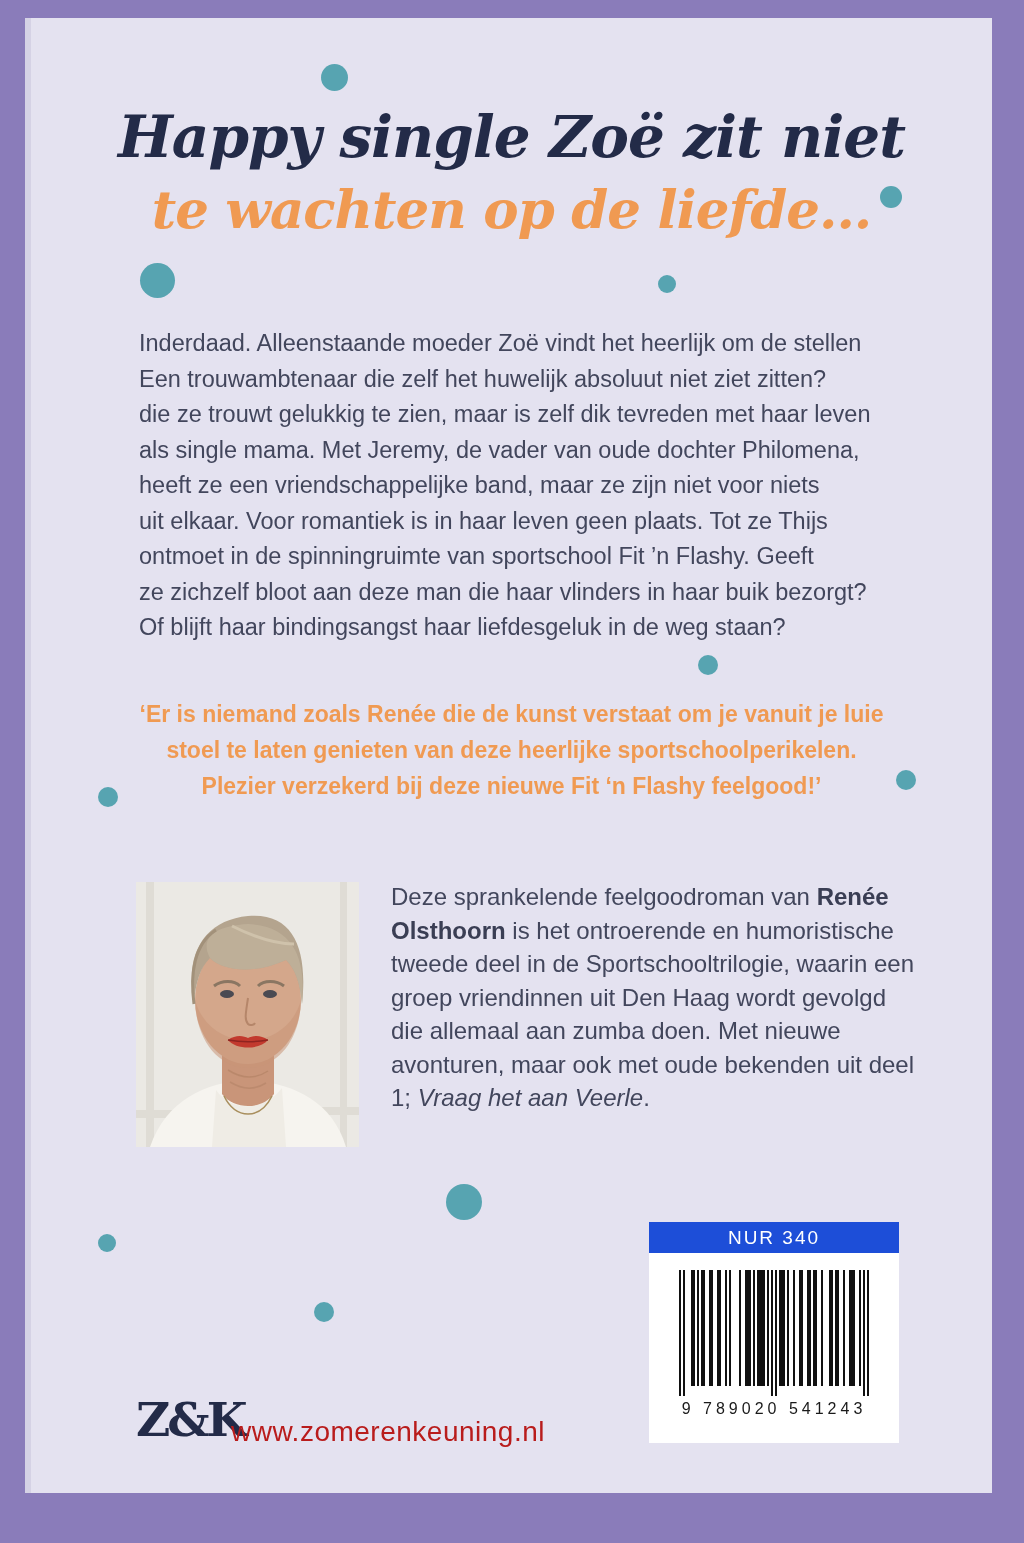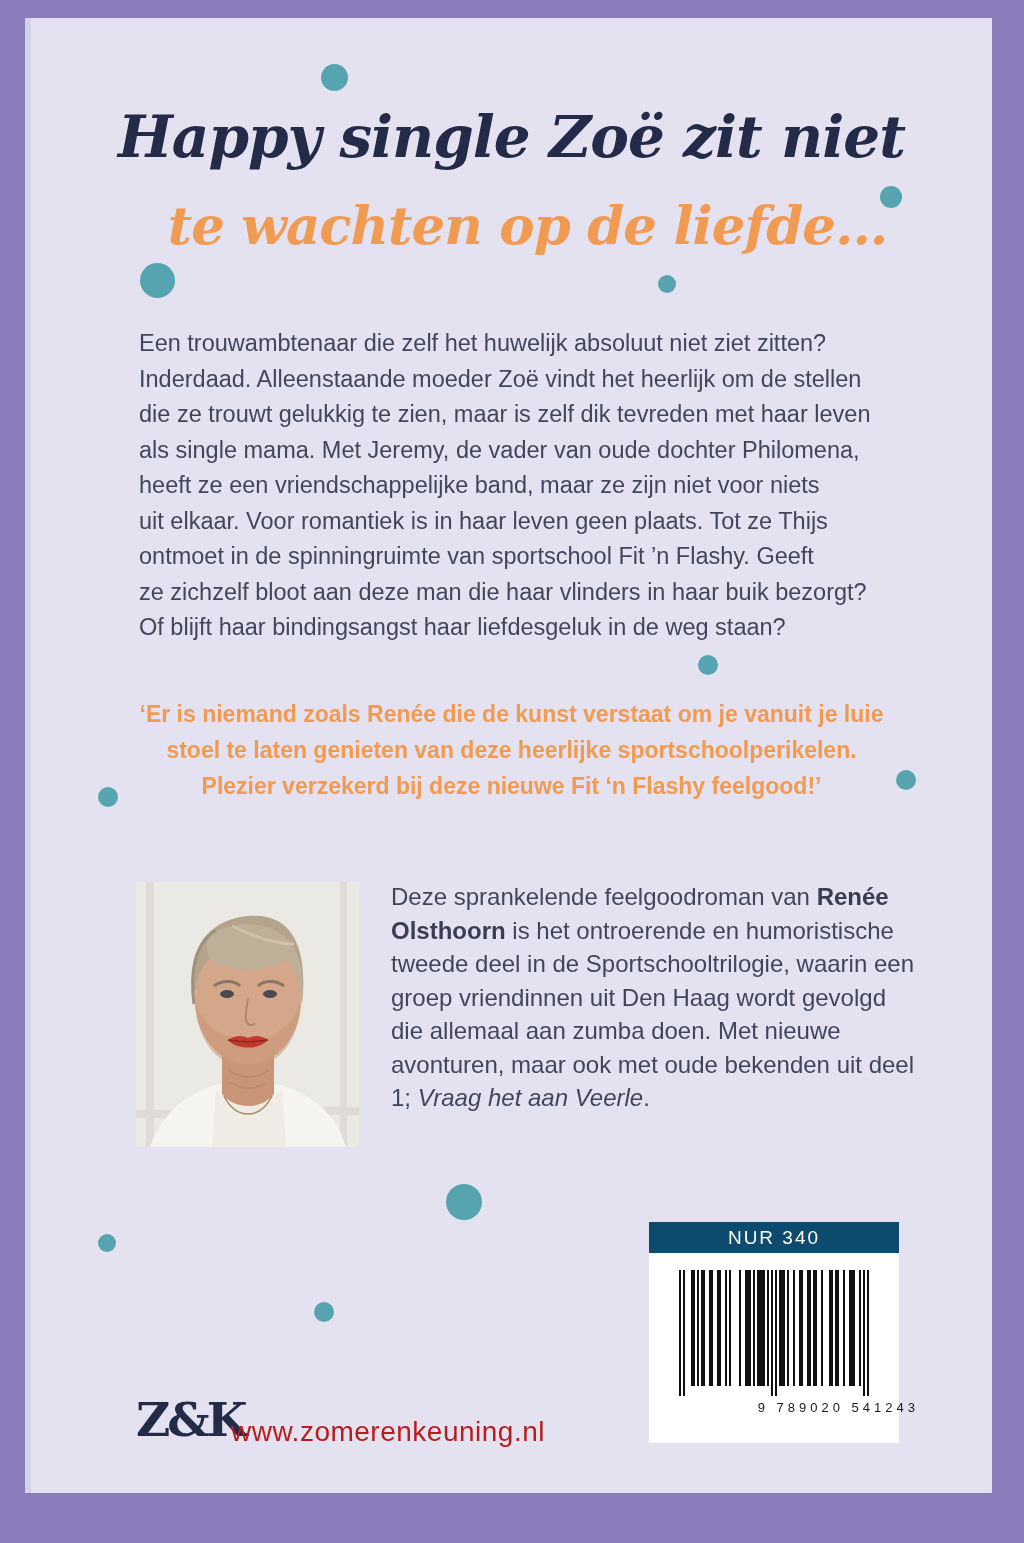--- a/index.html
+++ b/index.html
@@ -35,21 +35,21 @@
     margin:0;
   }
   .title2{
     position:absolute;top:162px;left:0;width:100%;
     text-align:center;
     font-family:"DejaVu Serif", serif;
     font-style:italic;font-weight:700;
     font-size:53px;line-height:1.1;
     color:#f09a52;
     letter-spacing:-1px;
-    margin:16px;
+    margin:0;
   }
   .synopsis{
     position:absolute;top:308px;left:108px;width:800px;
     color:#42465c;
     font-size:23.5px;line-height:35.5px;
     white-space:nowrap;
   }
   .quote{
     position:absolute;top:678px;left:0;width:100%;
     text-align:center;
@@ -79,34 +79,34 @@
   }
   .author-text b{font-weight:700;color:#3a3e54;}
   .author-text i{font-style:italic;}
   .barcode-box{
     position:absolute;left:618px;top:1204px;
     width:250px;height:221px;
     background:#ffffff;
   }
   .nur{
     position:absolute;top:0;left:0;width:100%;height:31px;
-    background:#0c4a6e;
+    background:#1d4ed8;
     color:#ffffff;
     font-size:19px;letter-spacing:2px;
     text-align:center;line-height:31px;
   }
   .bars{
     position:absolute;left:30px;top:48px;
     display:block;
   }
   .isbn{
     position:absolute;left:0;top:178px;width:100%;
-    text-align:right;
+    text-align:center;
     color:#1a1a1a;
-    font-size:13px;letter-spacing:4px;padding-left:20px;
+    font-size:16px;letter-spacing:4px;
   }
   .logo{
     position:absolute;left:105px;top:1374px;
     font-family:"DejaVu Serif", serif;
     font-weight:700;
     font-size:47px;
     letter-spacing:-3px;
     color:#232b48;
   }
   .site{
@@ -129,22 +129,22 @@
   <span class="dot" style="left:865px;top:752px;width:20px;height:20px;"></span>
   <span class="dot" style="left:67px;top:769px;width:20px;height:20px;"></span>
   <span class="dot" style="left:415px;top:1166px;width:36px;height:36px;"></span>
   <span class="dot" style="left:67px;top:1216px;width:18px;height:18px;"></span>
   <span class="dot" style="left:283px;top:1284px;width:20px;height:20px;"></span>
 
   <h1 class="title1">Happy single Zoë zit niet</h1>
   <h1 class="title2">te wachten op de liefde...</h1>
 
   <div class="synopsis">
+    <div>Inderdaad. Alleenstaande moeder Zoë vindt het heerlijk om de stellen</div>
     <div>Een trouwambtenaar die zelf het huwelijk absoluut niet ziet zitten?</div>
-    <div>Inderdaad. Alleenstaande moeder Zoë vindt het heerlijk om de stellen</div>
     <div>die ze trouwt gelukkig te zien, maar is zelf dik tevreden met haar leven</div>
     <div>als single mama. Met Jeremy, de vader van oude dochter Philomena,</div>
     <div>heeft ze een vriendschappelijke band, maar ze zijn niet voor niets</div>
     <div>uit elkaar. Voor romantiek is in haar leven geen plaats. Tot ze Thijs</div>
     <div>ontmoet in de spinningruimte van sportschool Fit ’n Flashy. Geeft</div>
     <div>ze zichzelf bloot aan deze man die haar vlinders in haar buik bezorgt?</div>
     <div>Of blijft haar bindingsangst haar liefdesgeluk in de weg staan?</div>
   </div>
 
   <div class="quote">

